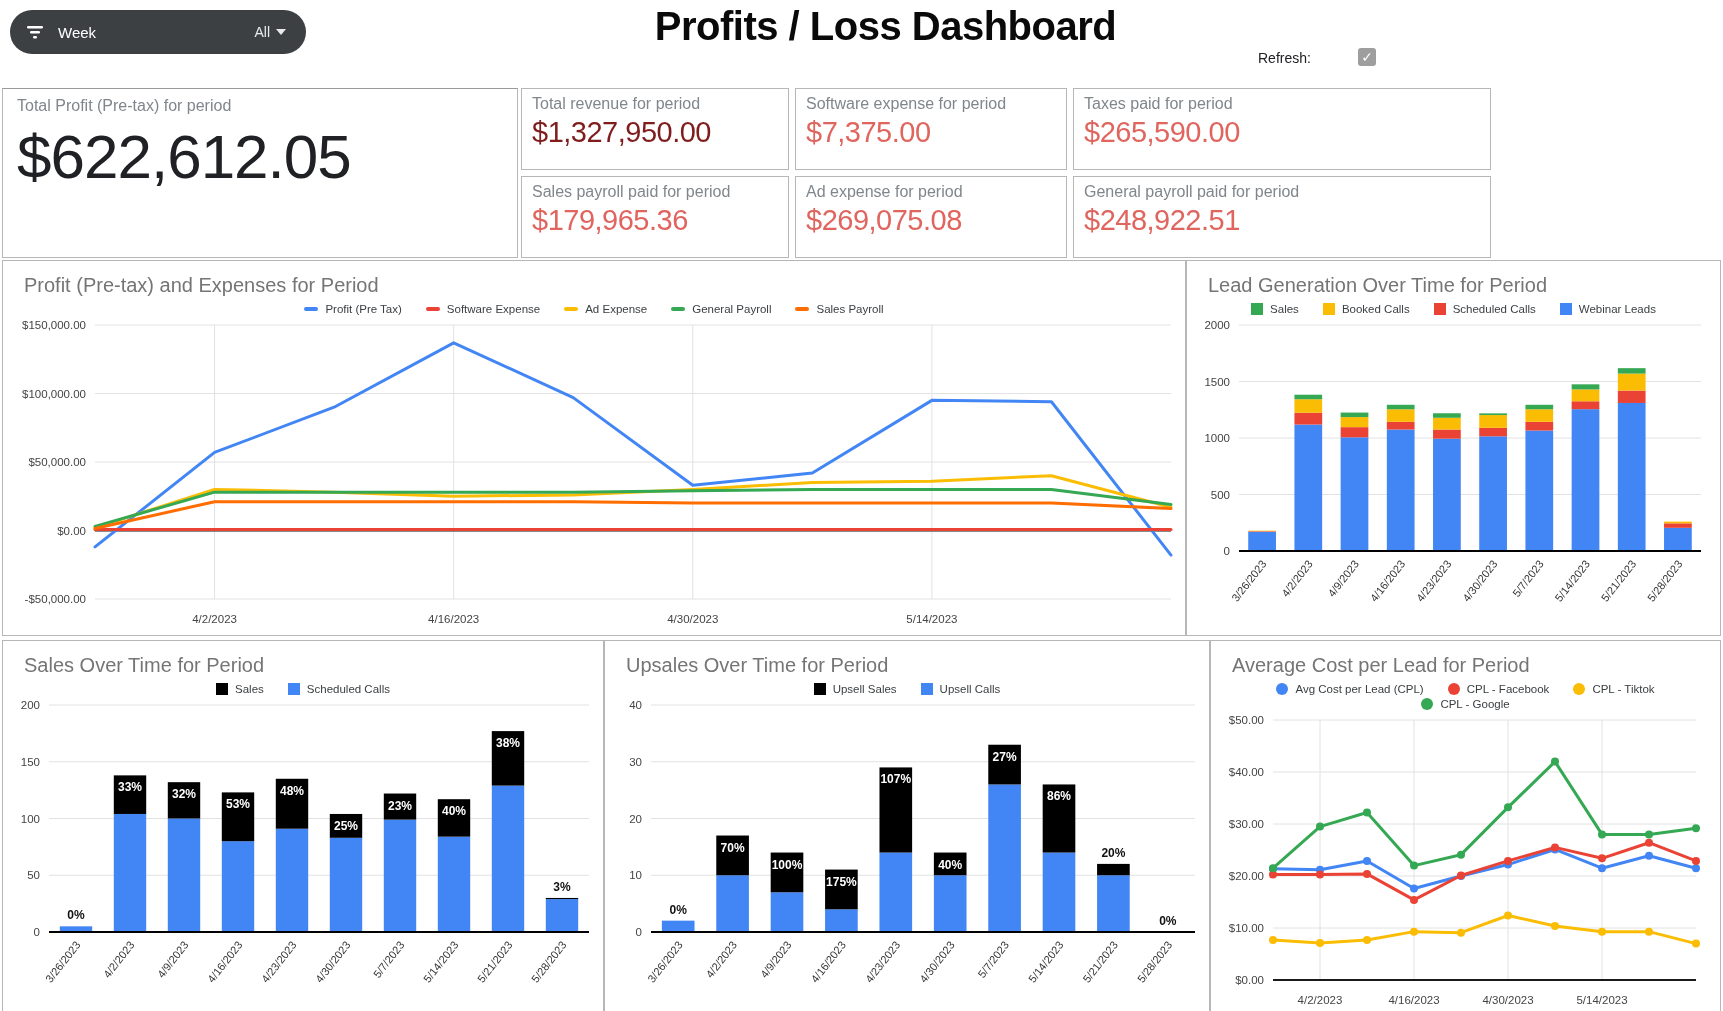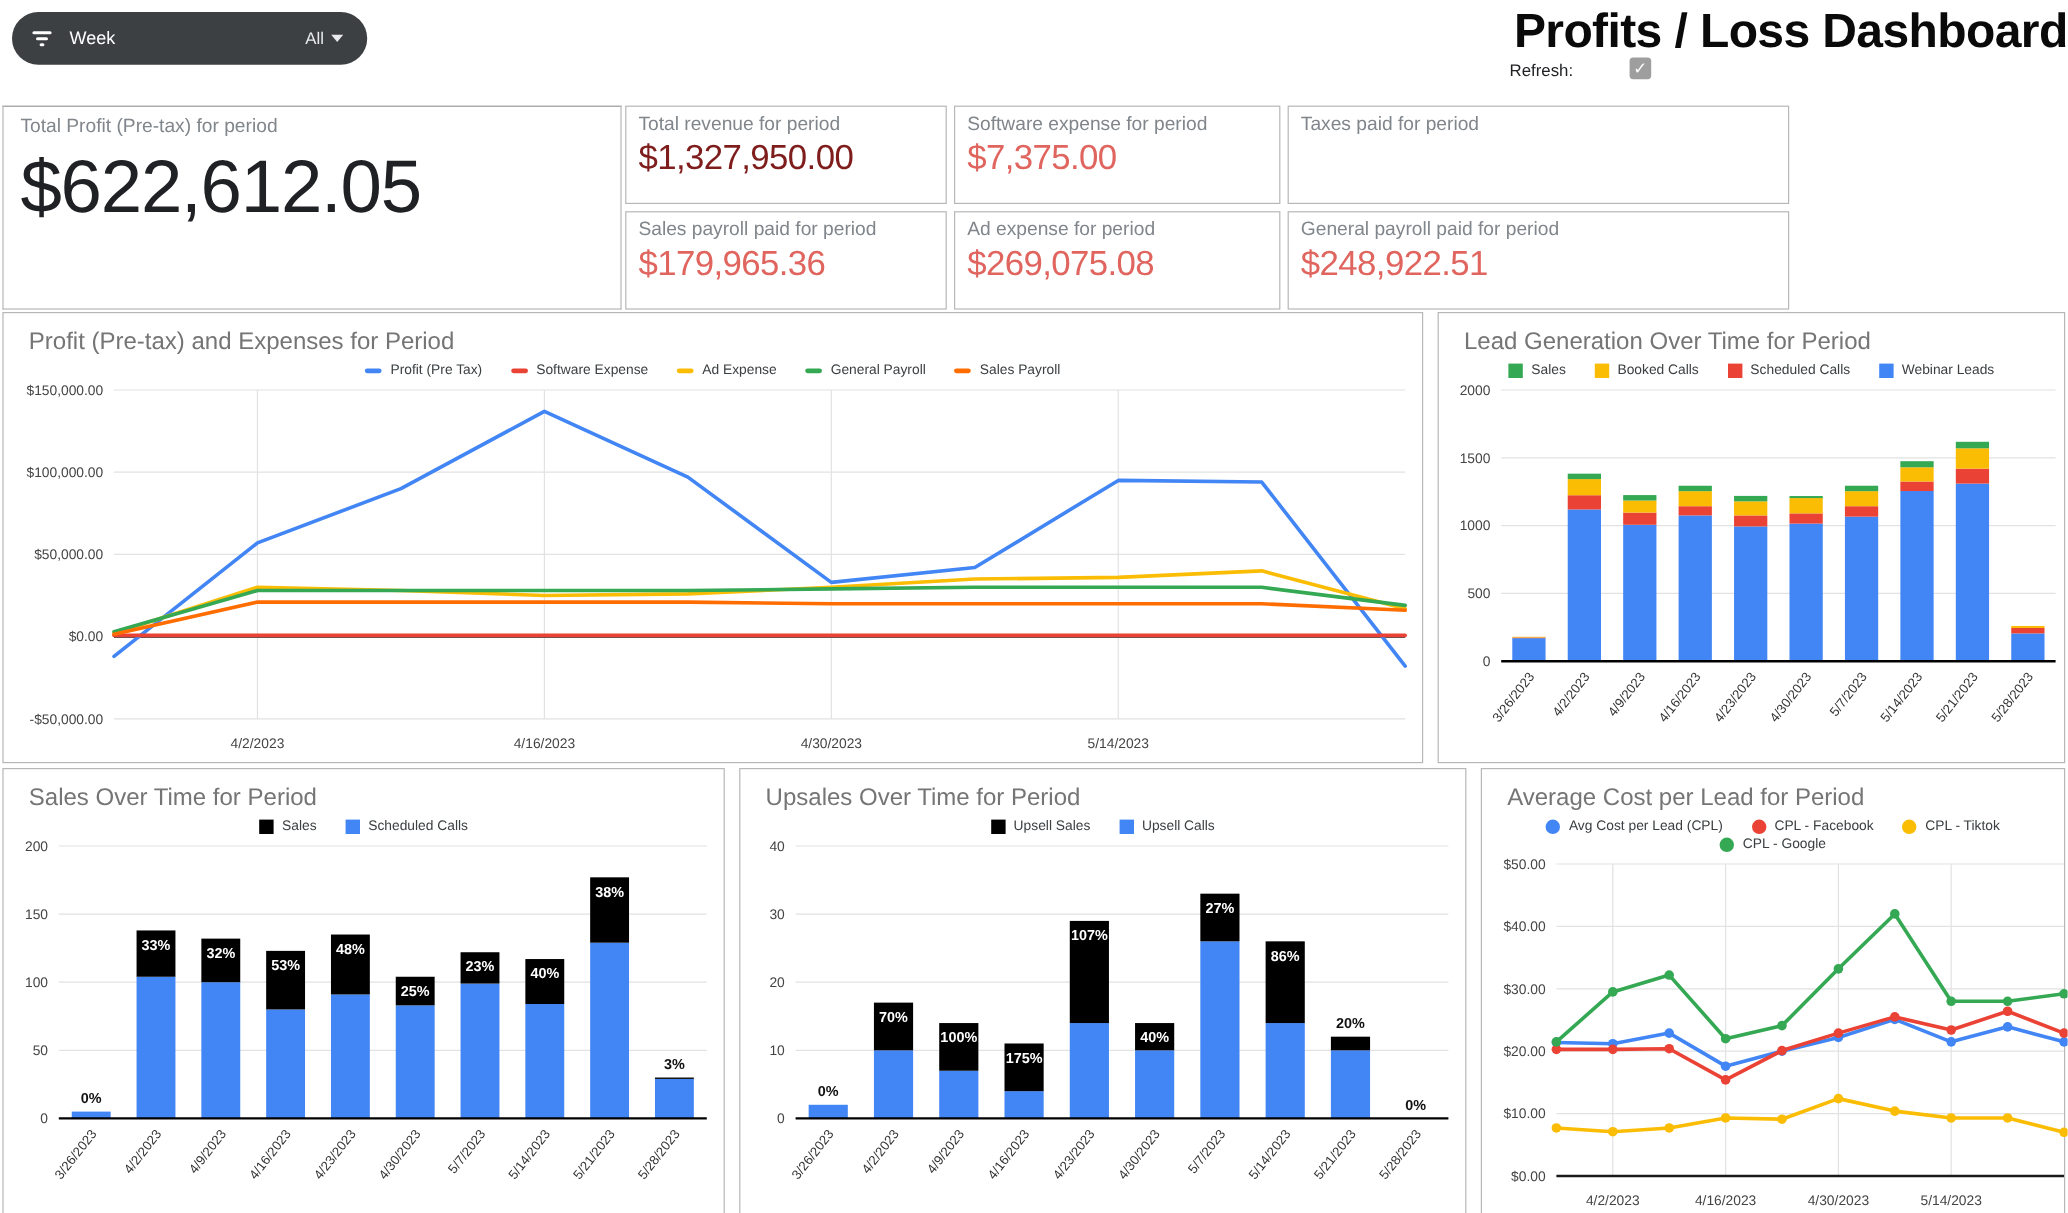--- a/index.html
+++ b/index.html
@@ -10,21 +10,21 @@
   .header { position: relative; height: 88px; }
   .filter-pill { position: absolute; left: 10px; top: 10px; width: 296px; height: 44px;
     background: #3c4043; border-radius: 22px; display: flex; align-items: center;
     padding: 0 20px 0 16px; cursor: pointer; }
   .filter-pill .funnel { margin-right: 14px; }
   .pill-week { color: #fff; font-size: 15px; }
   .pill-all { margin-left: auto; color: #e8eaed; font-size: 14px; display: flex;
     align-items: center; gap: 6px; cursor: pointer; }
   .caret { width: 0; height: 0; border-left: 5px solid transparent;
     border-right: 5px solid transparent; border-top: 6px solid #e8eaed; }
-  .page-title { position: absolute; left: 0; right: 0; top: 4px; text-align: right;
+  .page-title { position: absolute; left: 0; right: 0; top: 4px; text-align: center;
     font-size: 40px; font-weight: 700; color: #0a0a0a; letter-spacing: -0.5px; margin-left: 48px; }
   .refresh { position: absolute; left: 1258px; top: 48px; width: 118px; display: flex;
     align-items: flex-end; justify-content: space-between; }
   .refresh-label { font-size: 14px; color: #202124; }
   .checkbox { width: 18px; height: 18px; background: #9e9e9e; border-radius: 3px;
     color: #fff; font-size: 14px; line-height: 18px; text-align: center; cursor: pointer; }
   .checkbox::after { content: "✓"; }
 
   
   .kpis { display: flex; height: 170px; padding: 0 2px; gap: 3px; }
@@ -33,21 +33,21 @@
   .kpi-label { font-size: 16px; color: #80868b; }
   .kpi-big { font-size: 62px; color: #202124; margin-top: 6px; letter-spacing: -1px; }
   .kpi-grid { width: 962px; display: grid; grid-template-columns: 268px 272px 418px;
     grid-template-rows: 1fr 1fr; gap: 6px; }
   .kpi-card { border: 1px solid #b7b7b7; padding: 6px 10px; background: #fff; }
   .kpi-value { font-size: 29px; margin-top: 3px; letter-spacing: -0.5px; }
   .tone-dark { color: #7f1d1d; }
   .tone-red  { color: #e0655f; }
 
   
-  .row { display: flex; padding: 0 2px; gap: 12px; justify-content: center; }
+  .row { display: flex; padding: 0 2px; gap: 0; justify-content: center; }
   .row2 { height: 376px; margin-top: 2px; }
   .row3 { height: 377px; margin-top: 4px; }
   .panel { border: 1px solid #b7b7b7; background: #fff; display: flex;
     flex-direction: column; min-width: 0; }
   .p-pnl { width: 1184px; }  .p-leads { flex: 1; }
   .p-sales { width: 602px; } .p-upsales { width: 606px; } .p-cpl { flex: 1; }
   .chart-title { font-size: 20px; color: #757575; padding: 13px 10px 2px 21px;
     white-space: nowrap; overflow: hidden; }
   .legend { display: flex; justify-content: center; align-items: center; flex-wrap: wrap;
     column-gap: 24px; row-gap: 3px; padding: 4px 10px 0; font-size: 11.5px; color: #3c4043; }
@@ -94,20 +94,21 @@
         <div class="kpi-card">
           <div class="kpi-label">Total revenue for period</div>
           <div class="kpi-value tone-dark">$1,327,950.00</div>
         </div>
         <div class="kpi-card">
           <div class="kpi-label">Software expense for period</div>
           <div class="kpi-value tone-red">$7,375.00</div>
         </div>
         <div class="kpi-card">
           <div class="kpi-label">Taxes paid for period</div>
+          <div class="kpi-value tone-red">$265,590.00</div>
         </div>
         <div class="kpi-card">
           <div class="kpi-label">Sales payroll paid for period</div>
           <div class="kpi-value tone-red">$179,965.36</div>
         </div>
         <div class="kpi-card">
           <div class="kpi-label">Ad expense for period</div>
           <div class="kpi-value tone-red">$269,075.08</div>
         </div>
         <div class="kpi-card">

